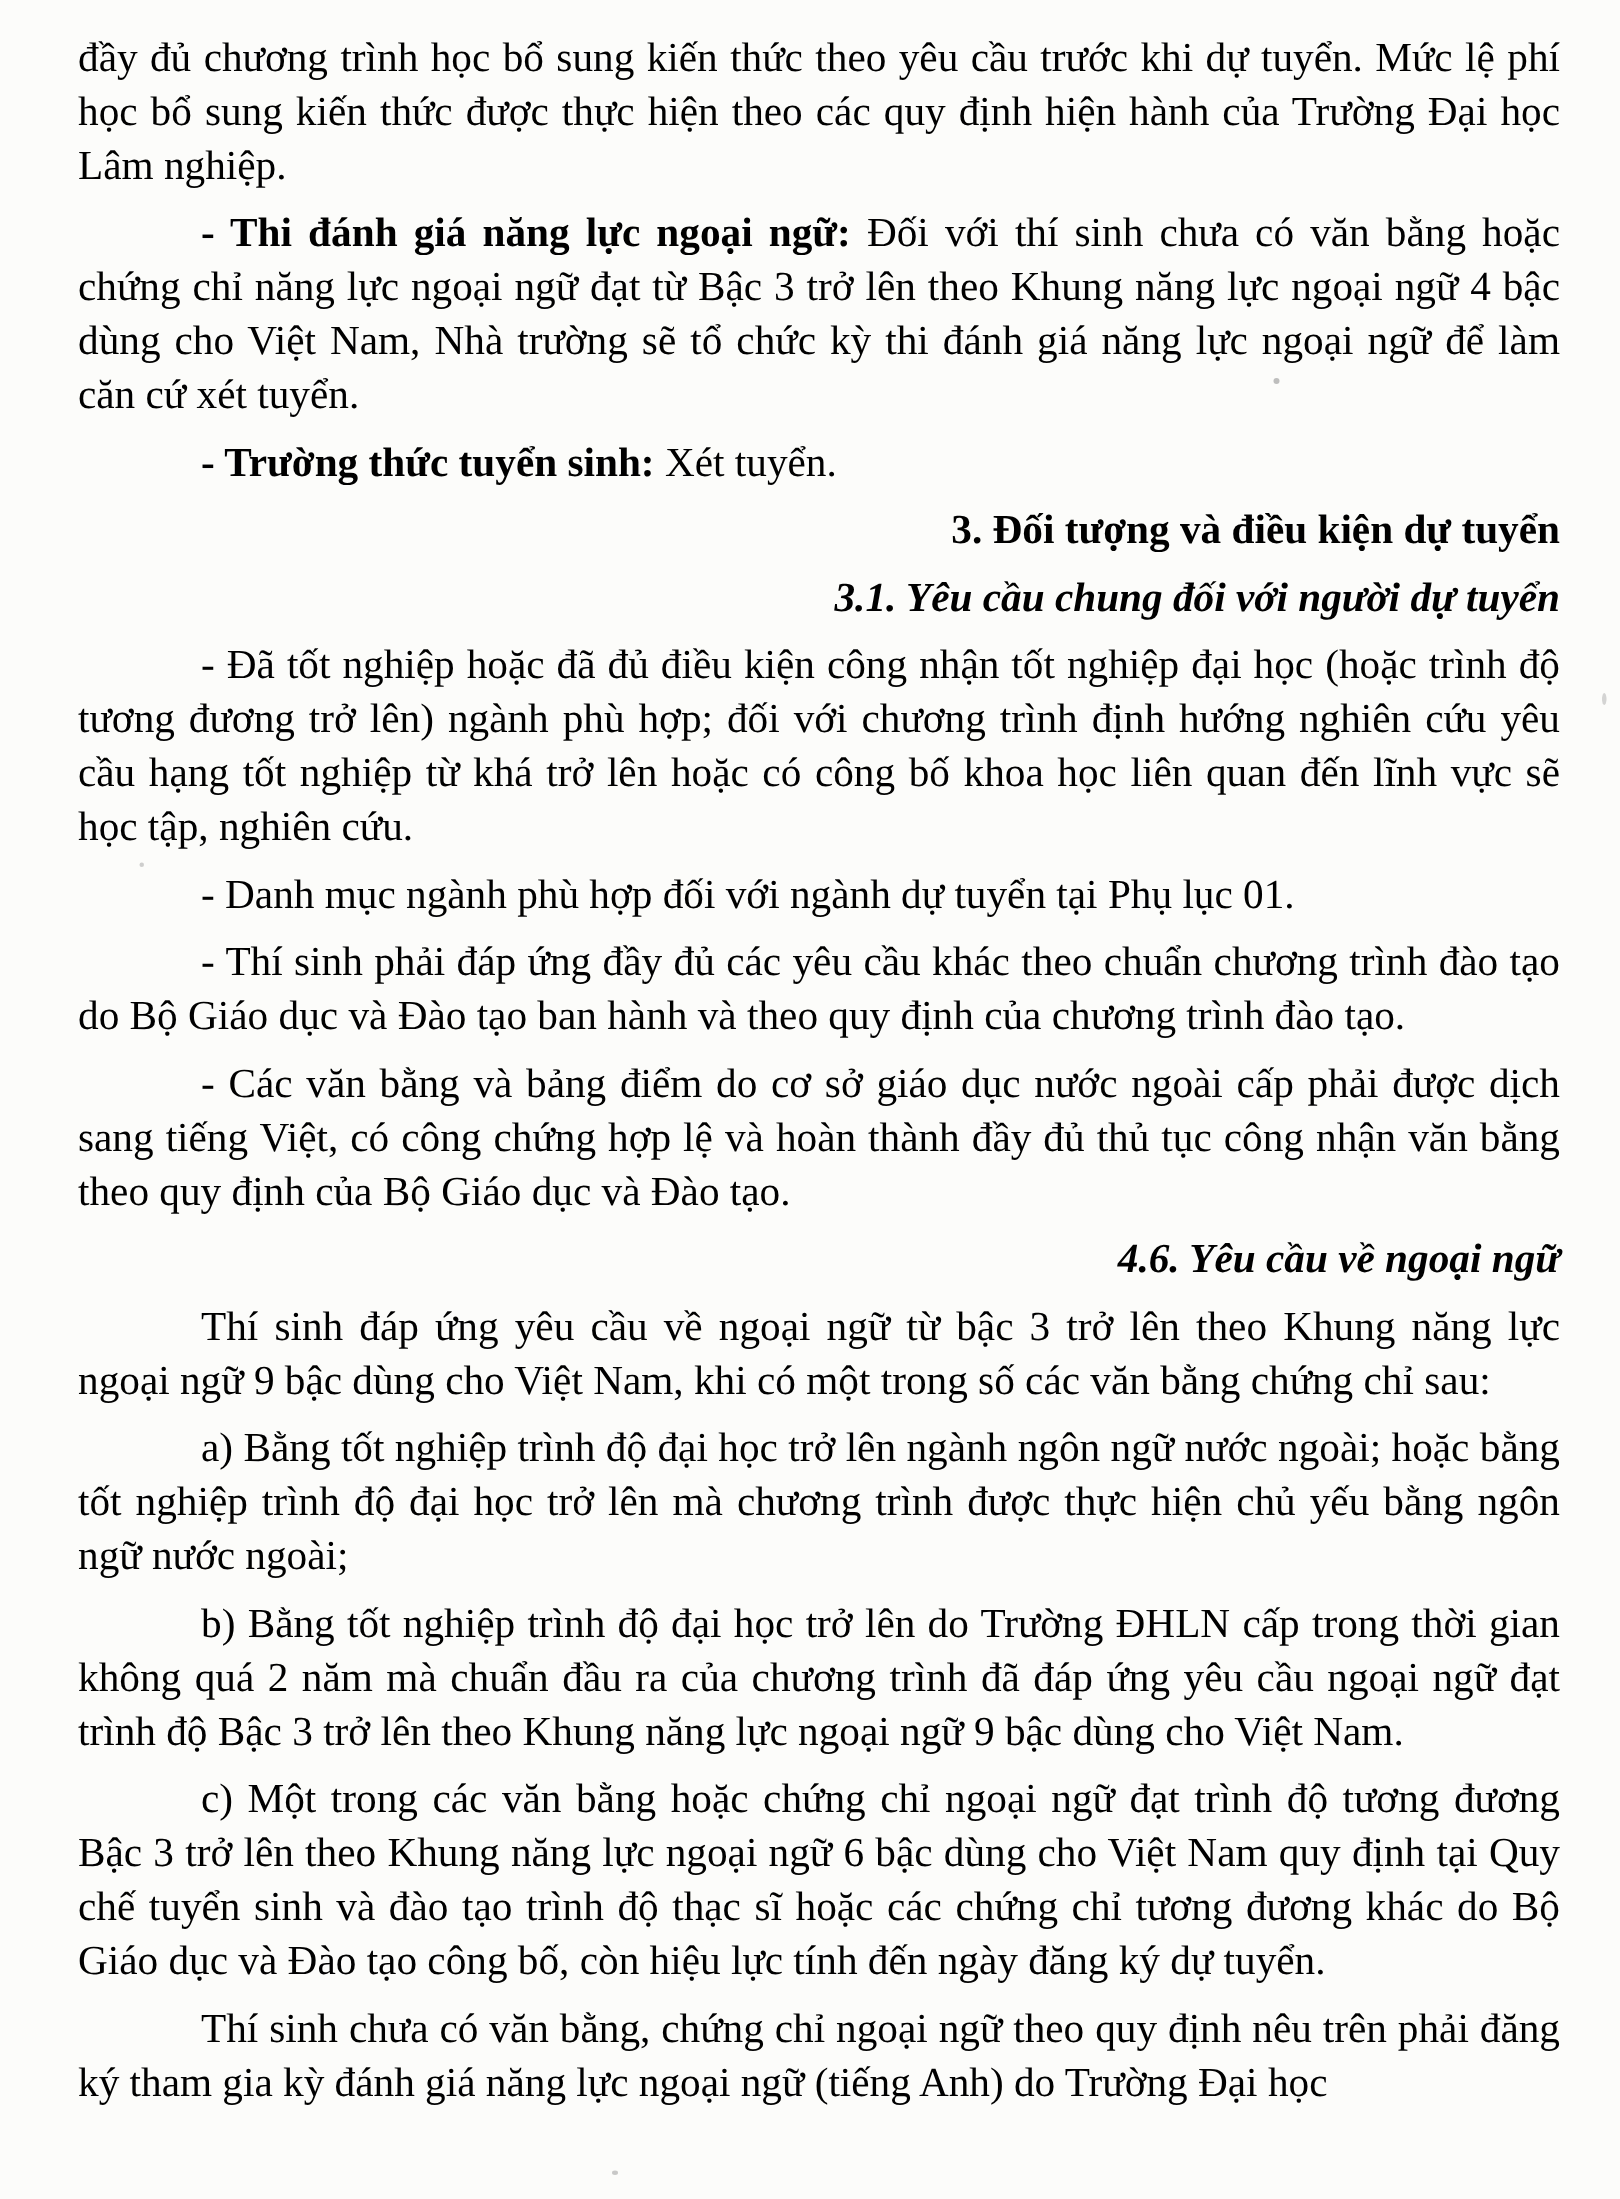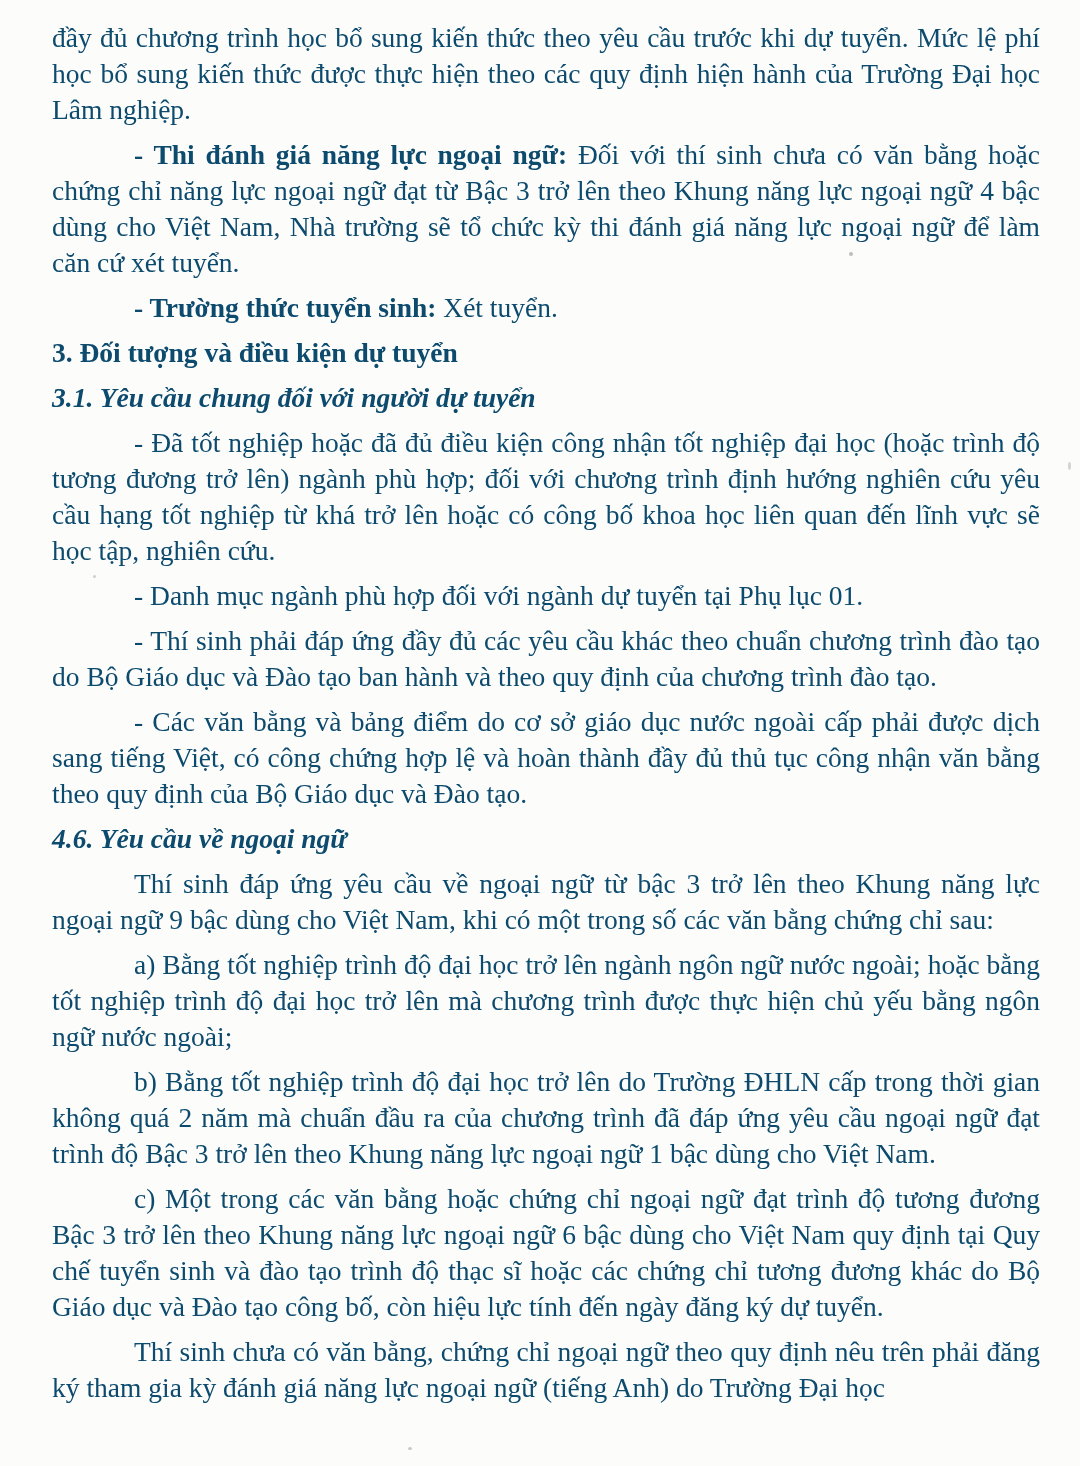--- a/index.html
+++ b/index.html
@@ -14,38 +14,38 @@
     position: relative;
   }
   .page {
     box-sizing: border-box;
     width: 1080px;
     height: 1466px;
     padding: 20px 40px 0 52px;
     font-family: "Liberation Serif", "DejaVu Serif", serif;
     font-size: 27.5px;
     line-height: 36px;
-    color: #0c4a6e;
+    color: #000000;
     -webkit-font-smoothing: antialiased;
   }
   .para {
     margin: 0 0 9px 0;
     text-align: justify;
     text-indent: 82px;
   }
   .para.no-indent {
     text-indent: 0;
   }
   .para .lead {
     font-weight: bold;
   }
   .heading {
     margin: 2px 0 9px 0;
     font-weight: bold;
-    text-align: left;
+    text-align: right;
     text-indent: 0;
   }
   .heading.italic {
     font-style: italic;
   }
   
   .speck {
     position: absolute;
     background: #8a8a8a;
     border-radius: 50%;
@@ -78,21 +78,21 @@
   <p class="para">- Thí sinh phải đáp ứng đầy đủ các yêu cầu khác theo chuẩn chương trình đào tạo do Bộ Giáo dục và Đào tạo ban hành và theo quy định của chương trình đào tạo.</p>
 
   <p class="para">- Các văn bằng và bảng điểm do cơ sở giáo dục nước ngoài cấp phải được dịch sang tiếng Việt, có công chứng hợp lệ và hoàn thành đầy đủ thủ tục công nhận văn bằng theo quy định của Bộ Giáo dục và Đào tạo.</p>
 
   <p class="para heading italic">4.6. Yêu cầu về ngoại ngữ</p>
 
   <p class="para">Thí sinh đáp ứng yêu cầu về ngoại ngữ từ bậc 3 trở lên theo Khung năng lực ngoại ngữ 9 bậc dùng cho Việt Nam, khi có một trong số các văn bằng chứng chỉ sau:</p>
 
   <p class="para">a) Bằng tốt nghiệp trình độ đại học trở lên ngành ngôn ngữ nước ngoài; hoặc bằng tốt nghiệp trình độ đại học trở lên mà chương trình được thực hiện chủ yếu bằng ngôn ngữ nước ngoài;</p>
 
-  <p class="para">b) Bằng tốt nghiệp trình độ đại học trở lên do Trường ĐHLN cấp trong thời gian không quá 2 năm mà chuẩn đầu ra của chương trình đã đáp ứng yêu cầu ngoại ngữ đạt trình độ Bậc 3 trở lên theo Khung năng lực ngoại ngữ 1 bậc dùng cho Việt Nam.</p>
+  <p class="para">b) Bằng tốt nghiệp trình độ đại học trở lên do Trường ĐHLN cấp trong thời gian không quá 2 năm mà chuẩn đầu ra của chương trình đã đáp ứng yêu cầu ngoại ngữ đạt trình độ Bậc 3 trở lên theo Khung năng lực ngoại ngữ 9 bậc dùng cho Việt Nam.</p>
 
   <p class="para">c) Một trong các văn bằng hoặc chứng chỉ ngoại ngữ đạt trình độ tương đương Bậc 3 trở lên theo Khung năng lực ngoại ngữ 6 bậc dùng cho Việt Nam quy định tại Quy chế tuyển sinh và đào tạo trình độ thạc sĩ hoặc các chứng chỉ tương đương khác do Bộ Giáo dục và Đào tạo công bố, còn hiệu lực tính đến ngày đăng ký dự tuyển.</p>
 
   <p class="para">Thí sinh chưa có văn bằng, chứng chỉ ngoại ngữ theo quy định nêu trên phải đăng ký tham gia kỳ đánh giá năng lực ngoại ngữ (tiếng Anh) do Trường Đại học</p>
 
 </div>
 
 <span class="speck speck-1"></span>
 <span class="speck speck-2"></span>
 <span class="speck speck-3"></span>

